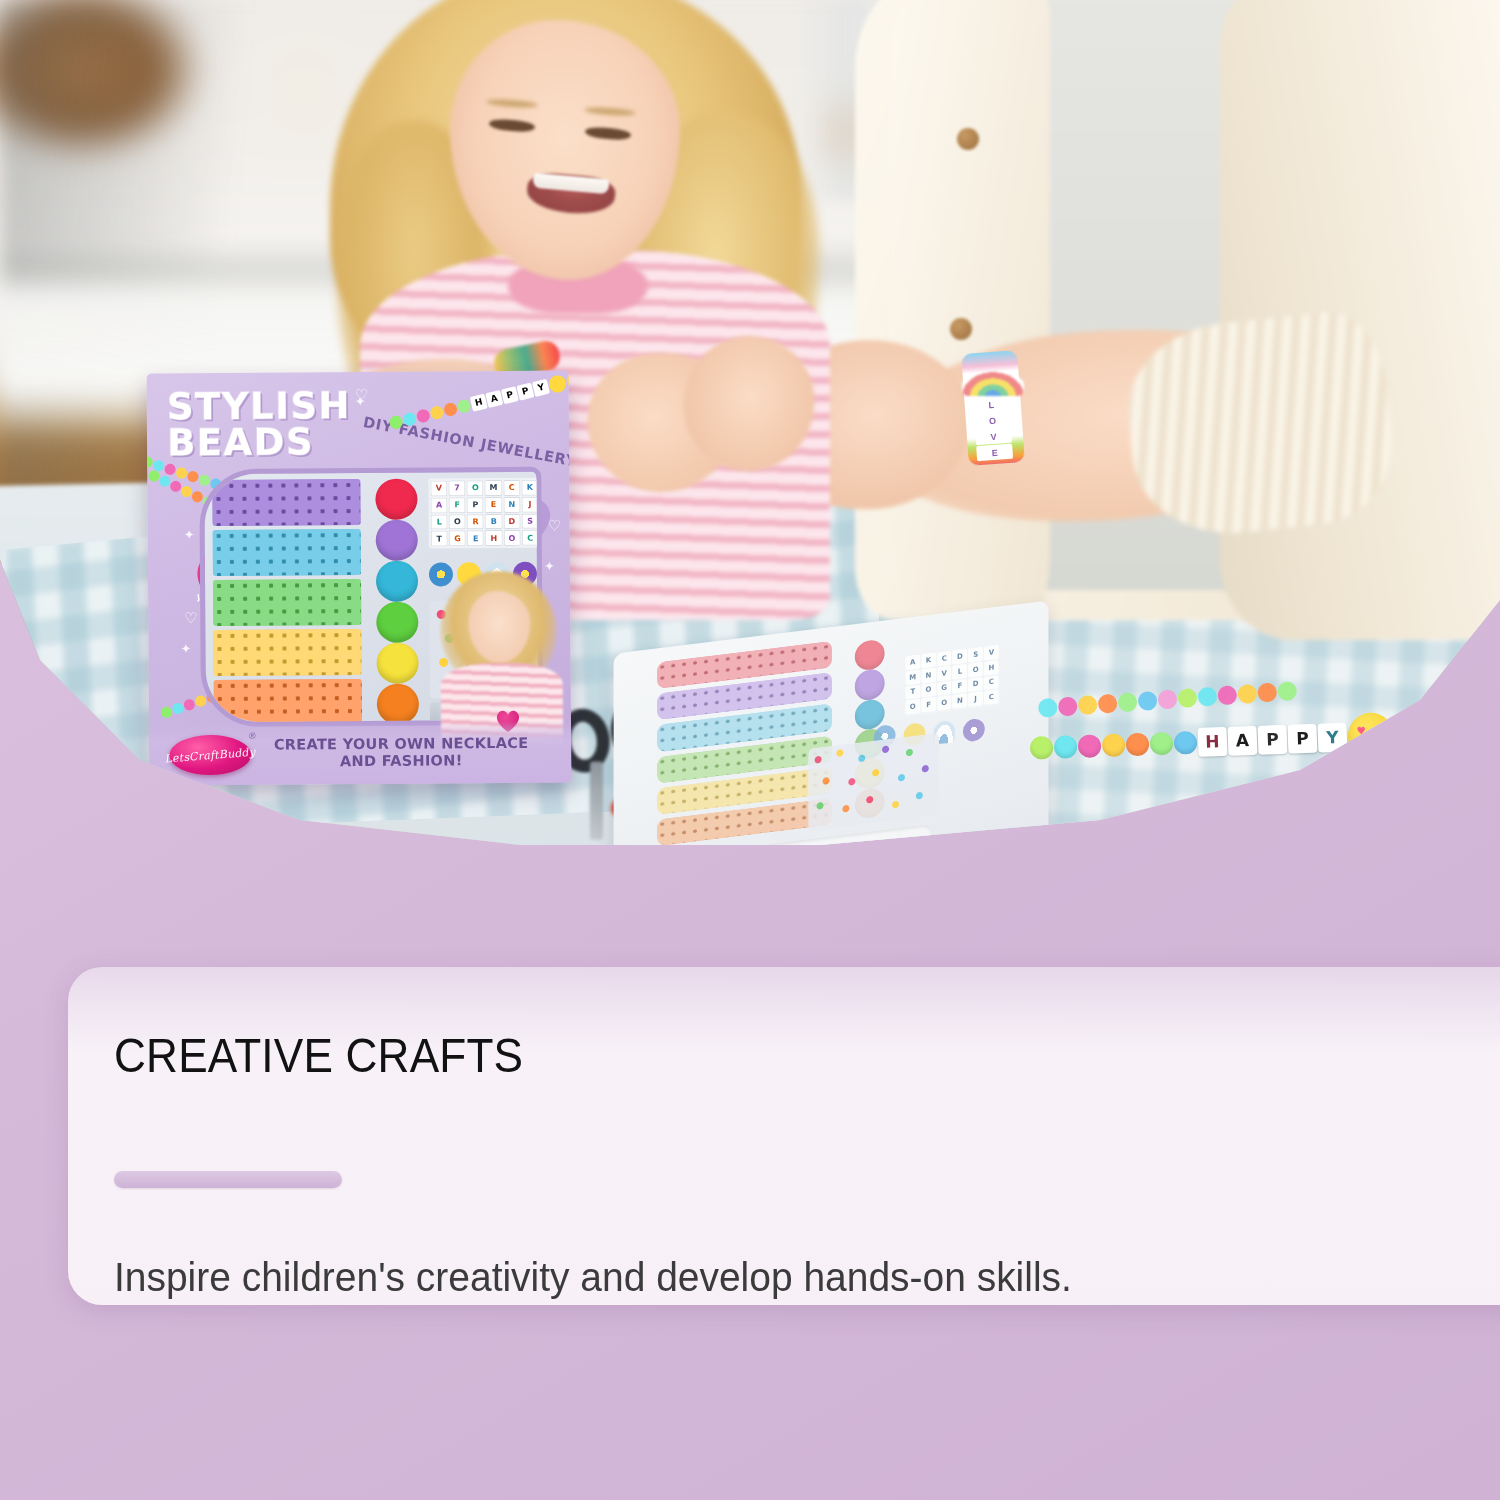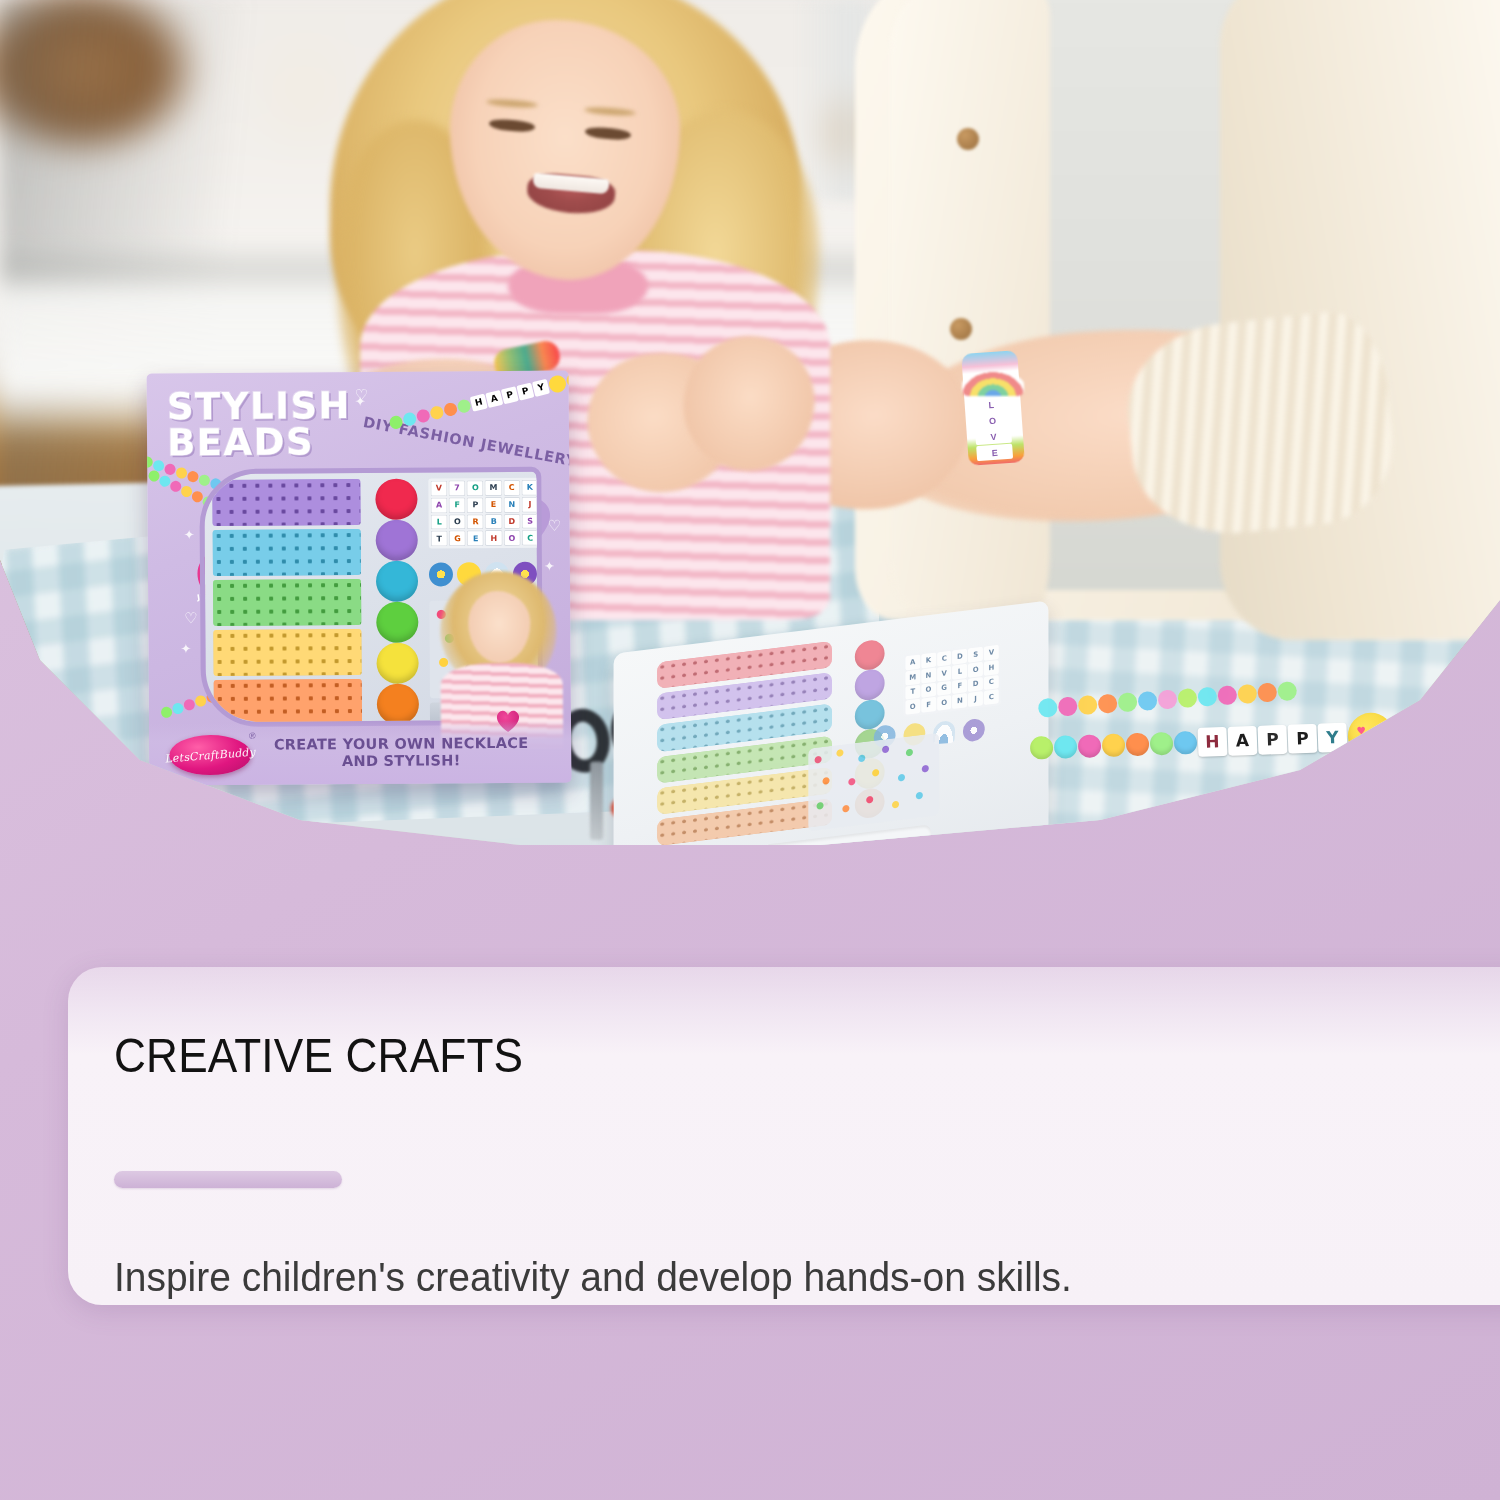--- a/index.html
+++ b/index.html
@@ -796,21 +796,21 @@
         <div class="bg-heart"></div>
       </div>
 
       <div class="box-foot"></div>
       <div class="brand-oval">
         <span>LetsCraftBuddy</span>
       </div>
       <span class="brand-reg">®</span>
       <div class="box-cta">
         <span>CREATE YOUR OWN NECKLACE</span><br>
-        <span>AND STYLISH!</span>
+        <span>AND FASHION!</span>
       </div>
     </div>
   </div>
 
   <div class="cards">
 
     <div class="card">
       <div class="card-title">CREATIVE CRAFTS</div>
       <div class="accent"></div>
       <div class="card-body">Inspire children's creativity and develop hands-on skills.</div>

